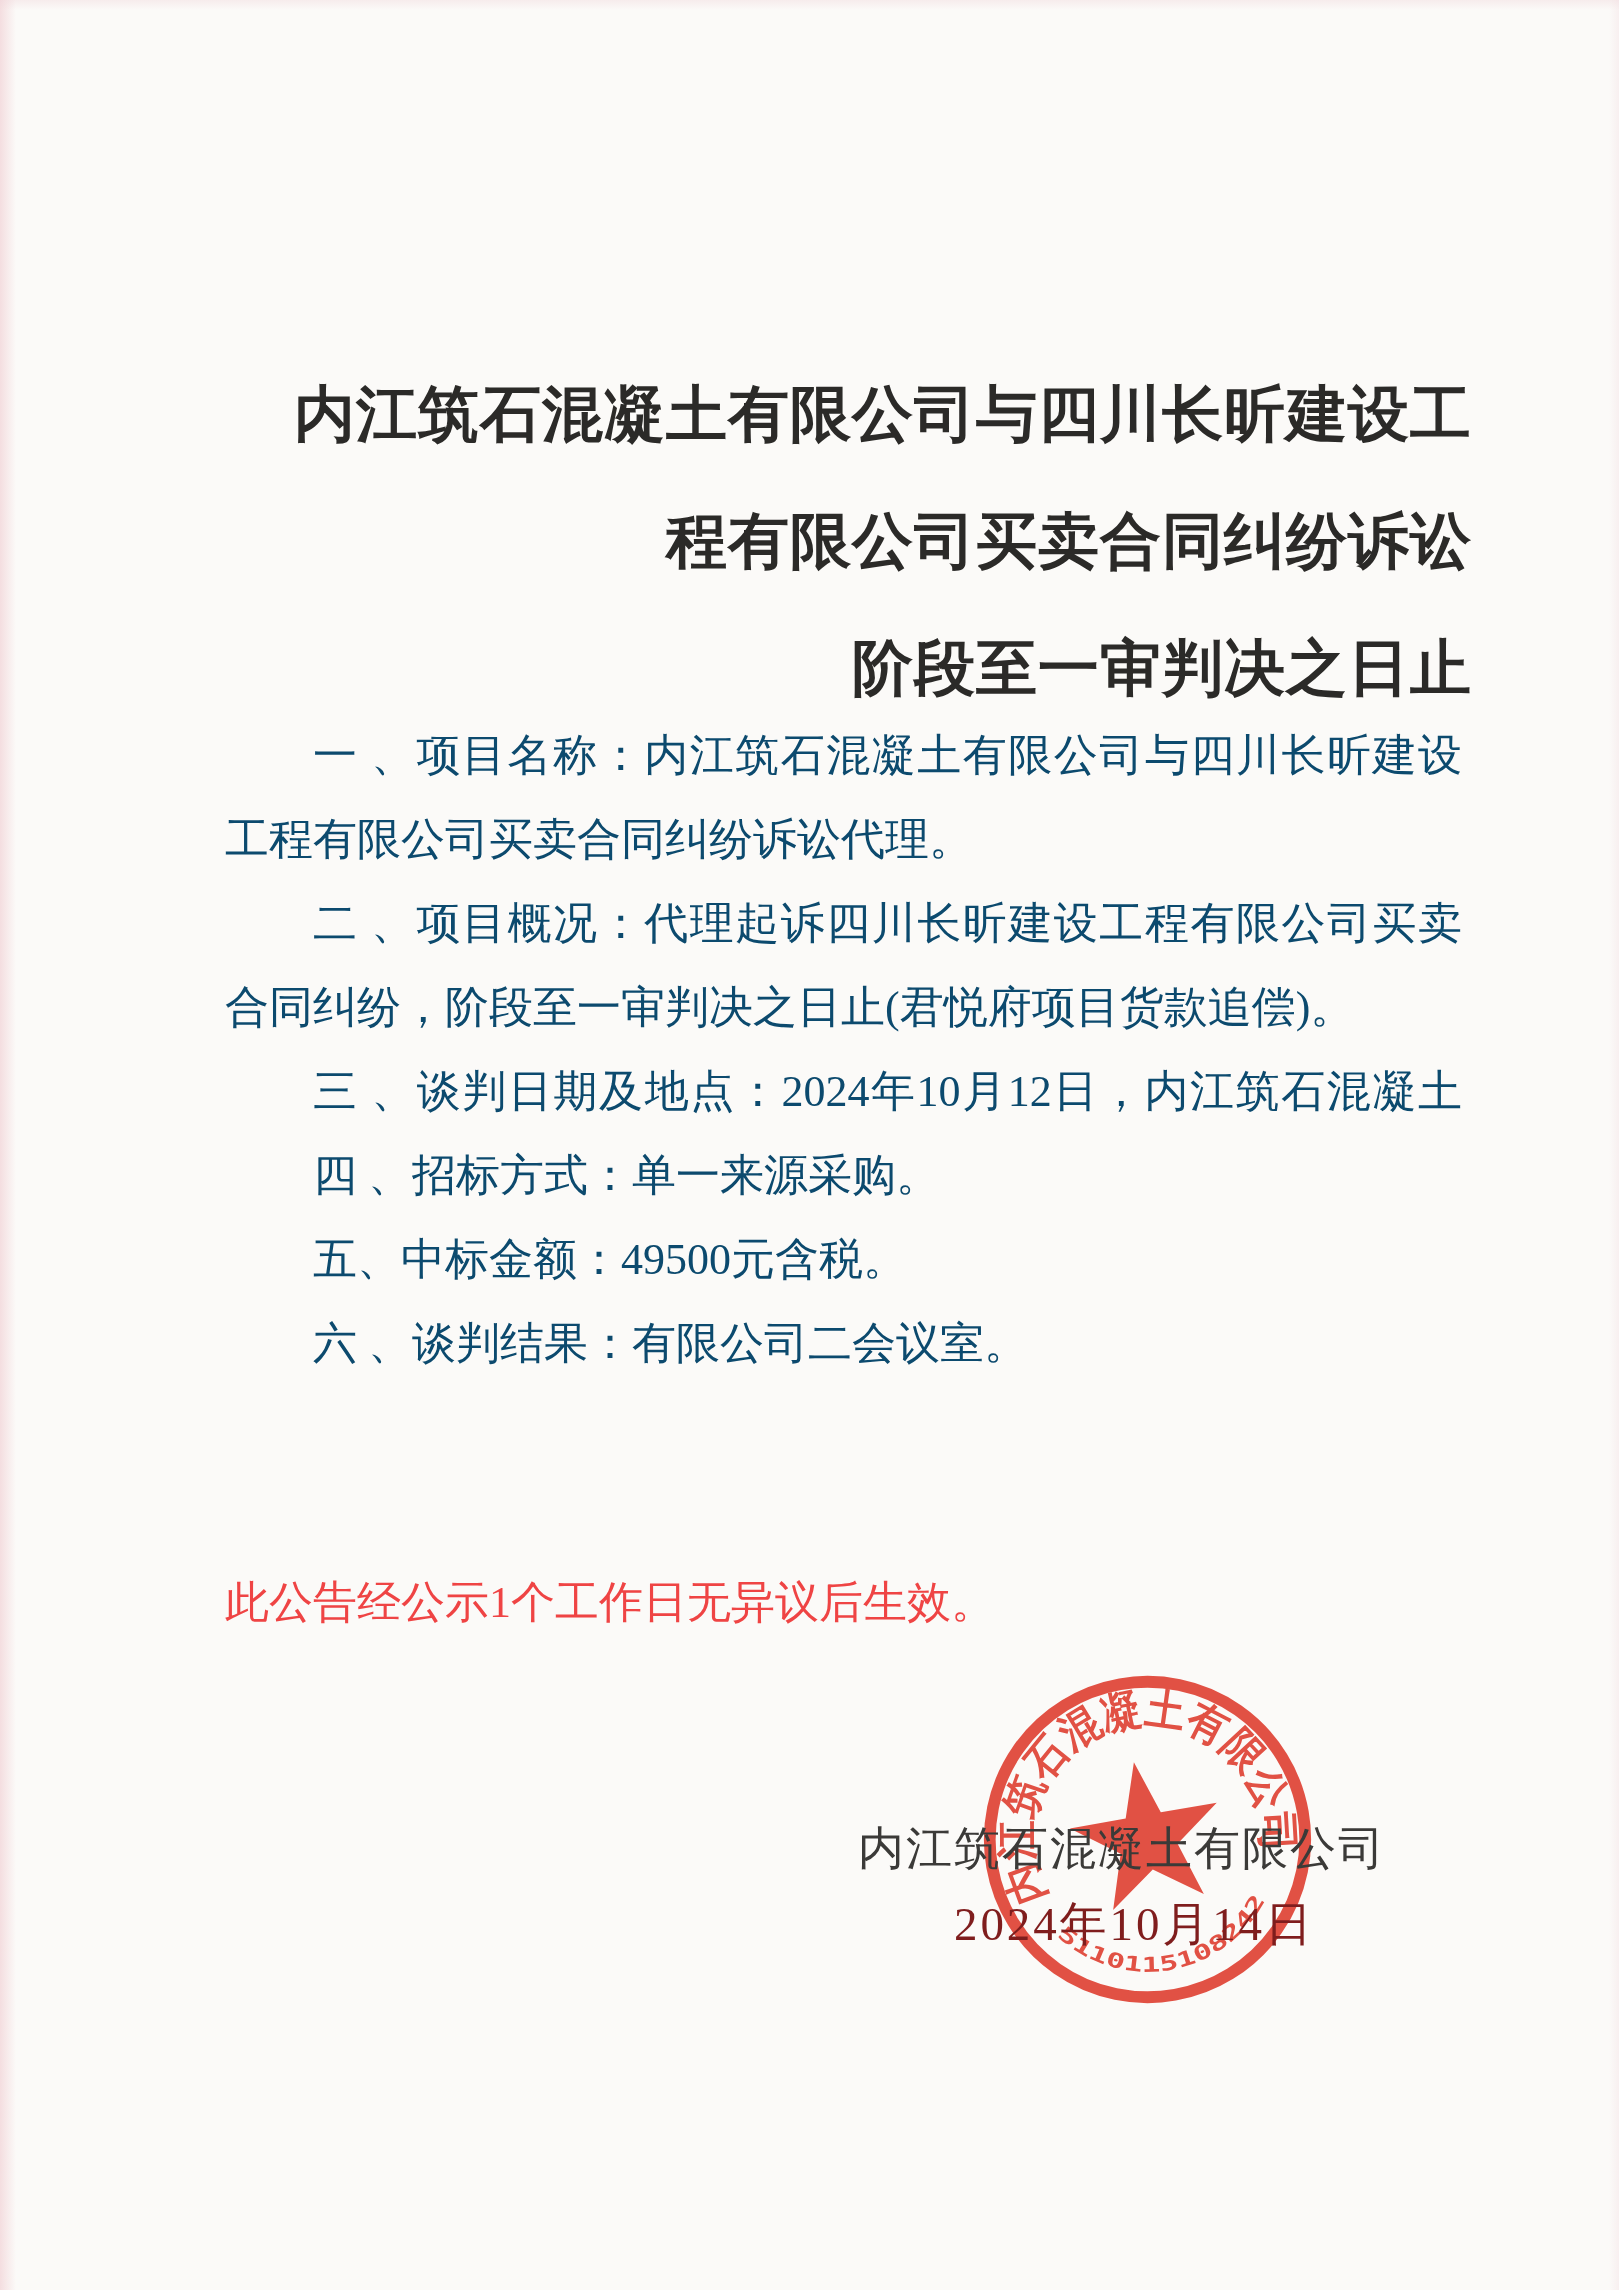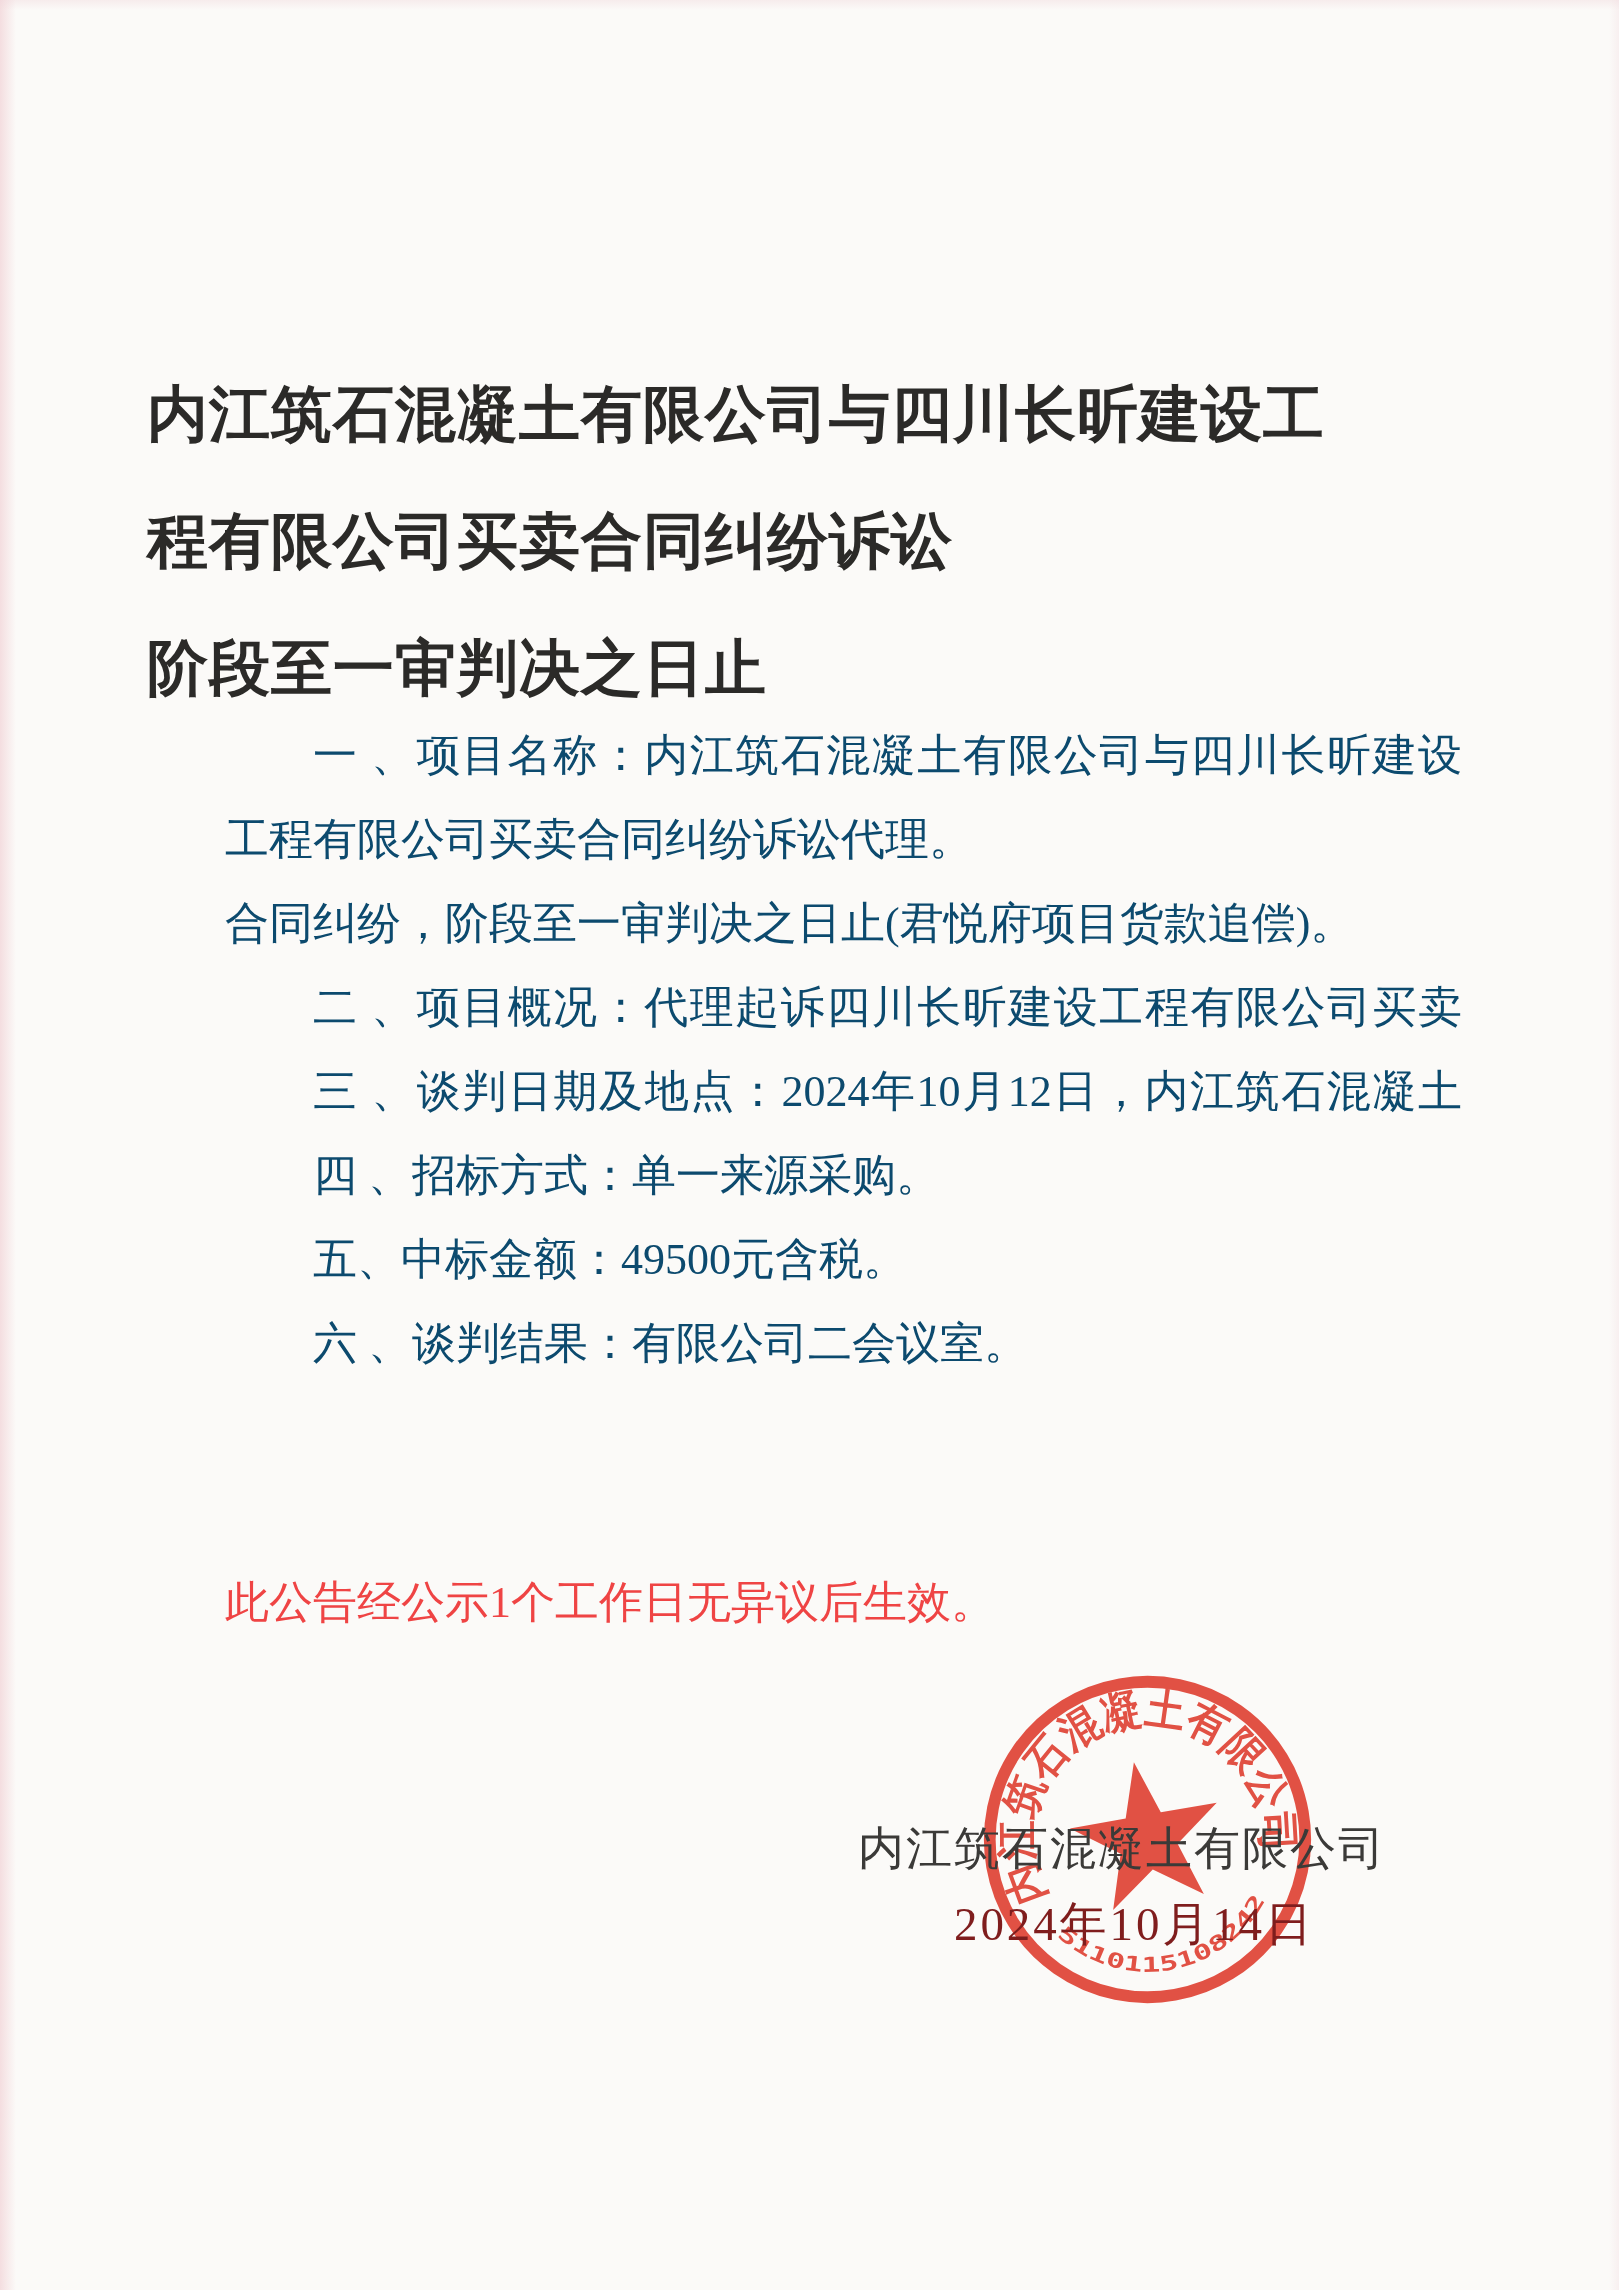--- a/index.html
+++ b/index.html
@@ -14,21 +14,21 @@
   
   .edge-left{position:absolute;left:0;top:0;width:15.7px;height:100%;
     background:linear-gradient(90deg, rgba(238,198,204,.55), rgba(238,198,204,0));}
   .edge-top{position:absolute;left:0;top:0;width:100%;height:9.8px;
     background:linear-gradient(180deg, rgba(240,214,218,.4), rgba(240,214,218,0));}
   .edge-right{position:absolute;right:0;top:0;width:9.8px;height:100%;
     background:linear-gradient(270deg, rgba(242,220,224,.35), rgba(242,220,224,0));}
 
   .title-block{
     position:absolute;left:147px;top:351px;width:1325px;
-    text-align:left;
+    text-align:right;
     font-weight:bold;
     font-size:61px;line-height:127px;
     letter-spacing:1px;
     color:#2b2a28;
   }
   .body-block{
     position:absolute;left:225px;top:714px;width:1237px;
     font-size:44px;line-height:84px;
     color:#0c4a6e;
   }
@@ -70,22 +70,22 @@
 
   <div class="title-block">
     <div>内江筑石混凝土有限公司与四川长昕建设工</div>
     <div>程有限公司买卖合同纠纷诉讼</div>
     <div>阶段至一审判决之日止</div>
   </div>
 
   <div class="body-block">
     <div class="line just indent">一 、项目名称：内江筑石混凝土有限公司与四川长昕建设</div>
     <div class="line">工程有限公司买卖合同纠纷诉讼代理。</div>
+    <div class="line just indent">二 、项目概况：代理起诉四川长昕建设工程有限公司买卖</div>
     <div class="line">合同纠纷，阶段至一审判决之日止(君悦府项目货款追偿)。</div>
-    <div class="line just indent">二 、项目概况：代理起诉四川长昕建设工程有限公司买卖</div>
     <div class="line just indent">三 、谈判日期及地点：2024年10月12日，内江筑石混凝土</div>
     <div class="line indent">四 、招标方式：单一来源采购。</div>
     <div class="line indent">五、中标金额：49500元含税。</div>
     <div class="line indent">六 、谈判结果：有限公司二会议室。</div>
   </div>
 
   <div class="closing">此公告经公示1个工作日无异议后生效。</div>
 
   <svg class="seal" viewBox="-172 -172 344 344" xmlns="http://www.w3.org/2000/svg">
     <defs>

